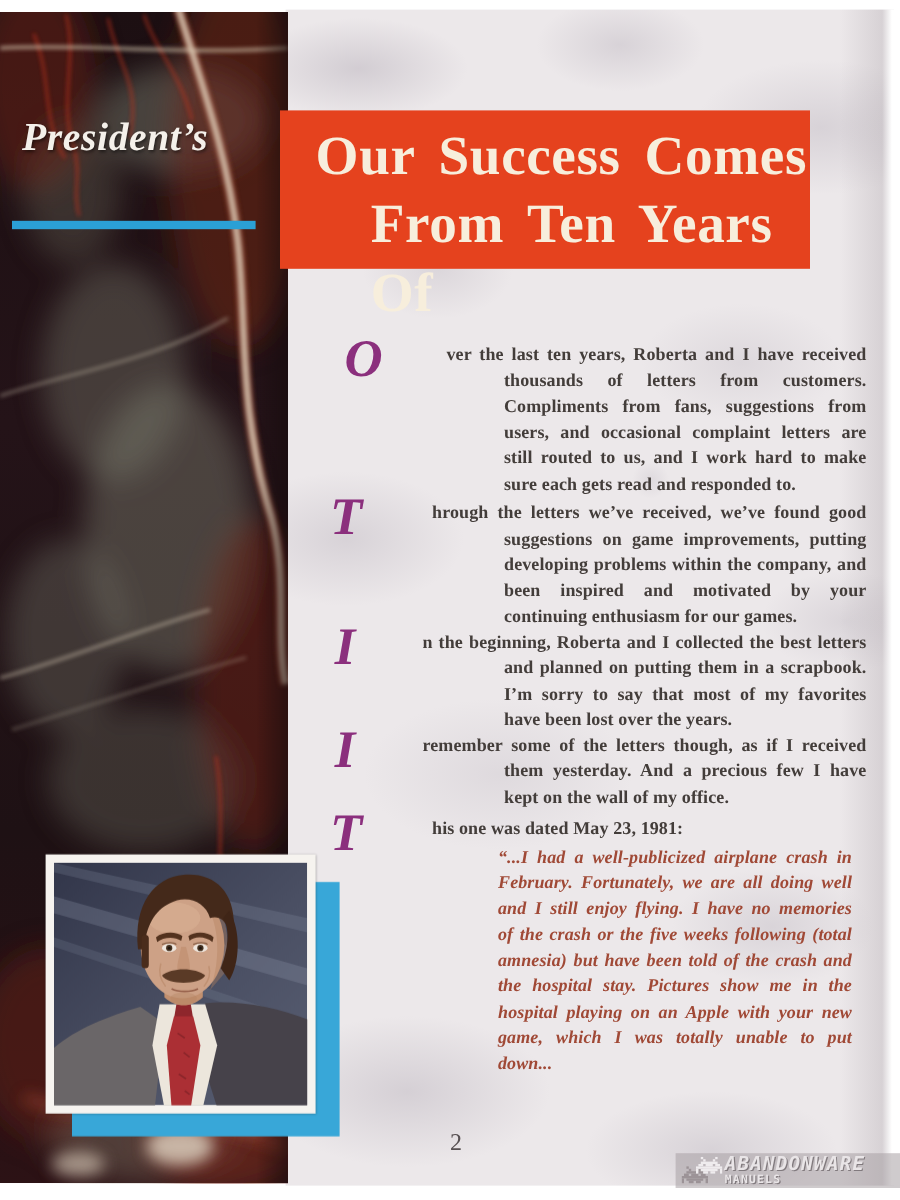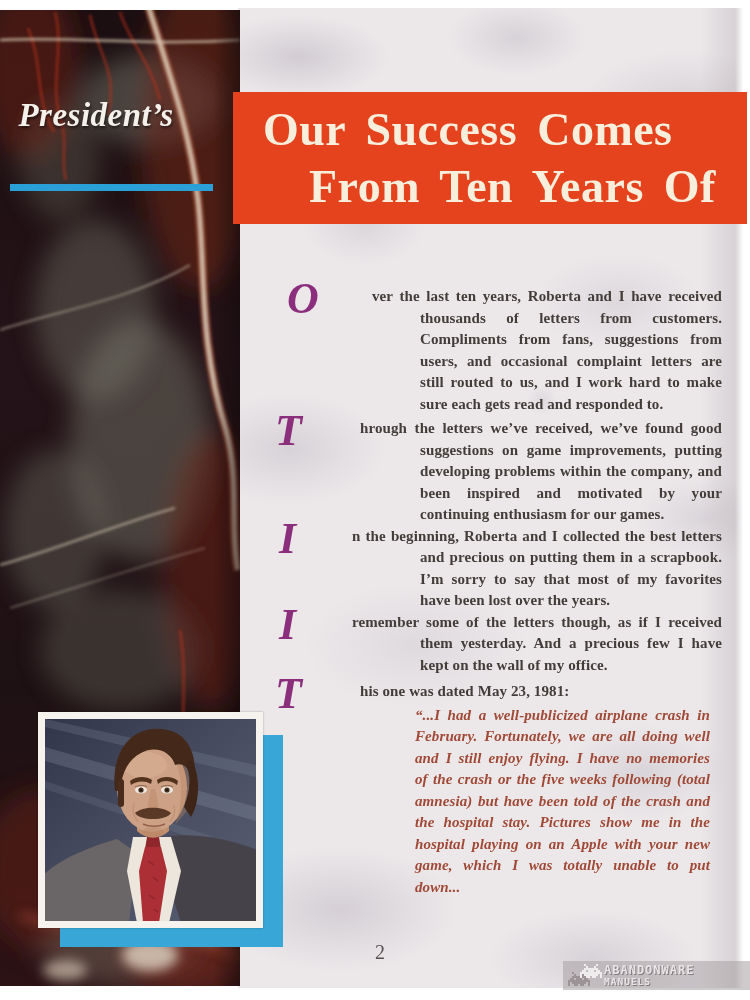--- a/index.html
+++ b/index.html
@@ -34,21 +34,21 @@
 
   
   .sidebar-title{position:absolute;left:0;top:96px;width:192px;text-align:center;
     color:var(--white_title,#f4f0ea);font-style:italic;font-weight:bold;
     font-size:33px;line-height:39px;letter-spacing:.5px;
     text-shadow:1px 2px 3px rgba(0,0,0,.55);}
   .title-underline{position:absolute;left:10px;top:184px;width:203px;height:7px;
     background:var(--cyan_underline,#2ba0d6);}
 
   
-  .banner{position:absolute;left:233px;top:92px;width:514px;height:132px;
+  .banner{position:absolute;left:233px;top:92px;width:442px;height:132px;
     background:var(--banner_red,#e5421e);color:var(--cream,#f7eedc);
     font-weight:bold;font-size:46px;line-height:57px;padding-top:9px;
     box-sizing:border-box;word-spacing:8px;letter-spacing:.5px;}
   .banner .l1{padding-left:30px;}
   .banner .l2{padding-left:76px;}
 
   
   .column{position:absolute;left:335px;top:286px;width:387px;
     color:var(--body_text,#433d3a);font-size:15px;line-height:21.5px;
     font-weight:600;letter-spacing:.1px;}
@@ -71,21 +71,21 @@
   .photo-frame svg{display:block;width:211px;height:202px;}
 
   
   .page-number{position:absolute;left:350px;top:941px;width:60px;text-align:center;
     font-size:20px;color:var(--page_num,#575052);}
   .watermark{position:absolute;left:563px;top:961px;width:187px;height:29px;
     background:rgba(168,160,164,.55);display:flex;align-items:center;box-sizing:border-box;padding-left:5px;}
   .wm-icon{width:34px;height:24px;flex:0 0 auto;}
   .wm-text{font-family:"DejaVu Sans Mono",monospace;font-weight:bold;color:#e9e5e7;
     text-shadow:1px 1px 0 rgba(118,110,114,.85);line-height:1;margin-left:2px;}
-  .wm-text .w1{font-size:12px;letter-spacing:1px;}
+  .wm-text .w1{font-size:16px;letter-spacing:1px;font-style:italic;}
   .wm-text .w2{font-size:9.5px;letter-spacing:1px;margin-top:1px;}
 </style>
 </head>
 <body>
 
 <div class="page">
 
   <div class="paper"></div>
   <div class="paper-edge"></div>
 
@@ -159,21 +159,21 @@
   <div class="title-underline"></div>
 
   <div class="banner">
     <div class="l1">Our Success Comes</div>
     <div class="l2">From Ten Years Of</div>
   </div>
 
   <div class="column">
     <p class="p dc-o m3"><span class="dc">O</span><span>ver the last ten years, Roberta and I have received thousands of letters from customers. Compliments from fans, suggestions from users, and occasional complaint letters are still routed to us, and I work hard to make sure each gets read and responded to.</span></p>
     <p class="p dc-t m0"><span class="dc">T</span><span>hrough the letters we’ve received, we’ve found good suggestions on game improvements, putting developing problems within the company, and been inspired and motivated by your continuing enthusiasm for our games.</span></p>
-    <p class="p dc-i m0"><span class="dc">I</span><span>n the beginning, Roberta and I collected the best letters and precious on putting them in a scrapbook. I’m sorry to say that most of my favorites have been lost over the years.</span></p>
+    <p class="p dc-i m0"><span class="dc">I</span><span>n the beginning, Roberta and I collected the best letters and planned on putting them in a scrapbook. I’m sorry to say that most of my favorites have been lost over the years.</span></p>
     <p class="p dc-i m5"><span class="dc">I</span><span>remember some of the letters though, as if I received them yesterday. And a precious few I have kept on the wall of my office.</span></p>
     <p class="p dc-t m2"><span class="dc">T</span><span>his one was dated May 23, 1981:</span></p>
     <p class="quote">“...I had a well-publicized airplane crash in February. Fortunately, we are all doing well and I still enjoy flying. I have no memories of the crash or the five weeks following (total amnesia) but have been told of the crash and the hospital stay. Pictures show me in the hospital playing on an Apple with your new game, which I was totally unable to put down...</p>
   </div>
 
   <div class="photo-shadow"></div>
   <div class="photo-frame">
     <svg viewBox="0 0 211 202">
       <defs>
         <linearGradient id="pbg" x1="0" y1="0" x2="1" y2="1">

